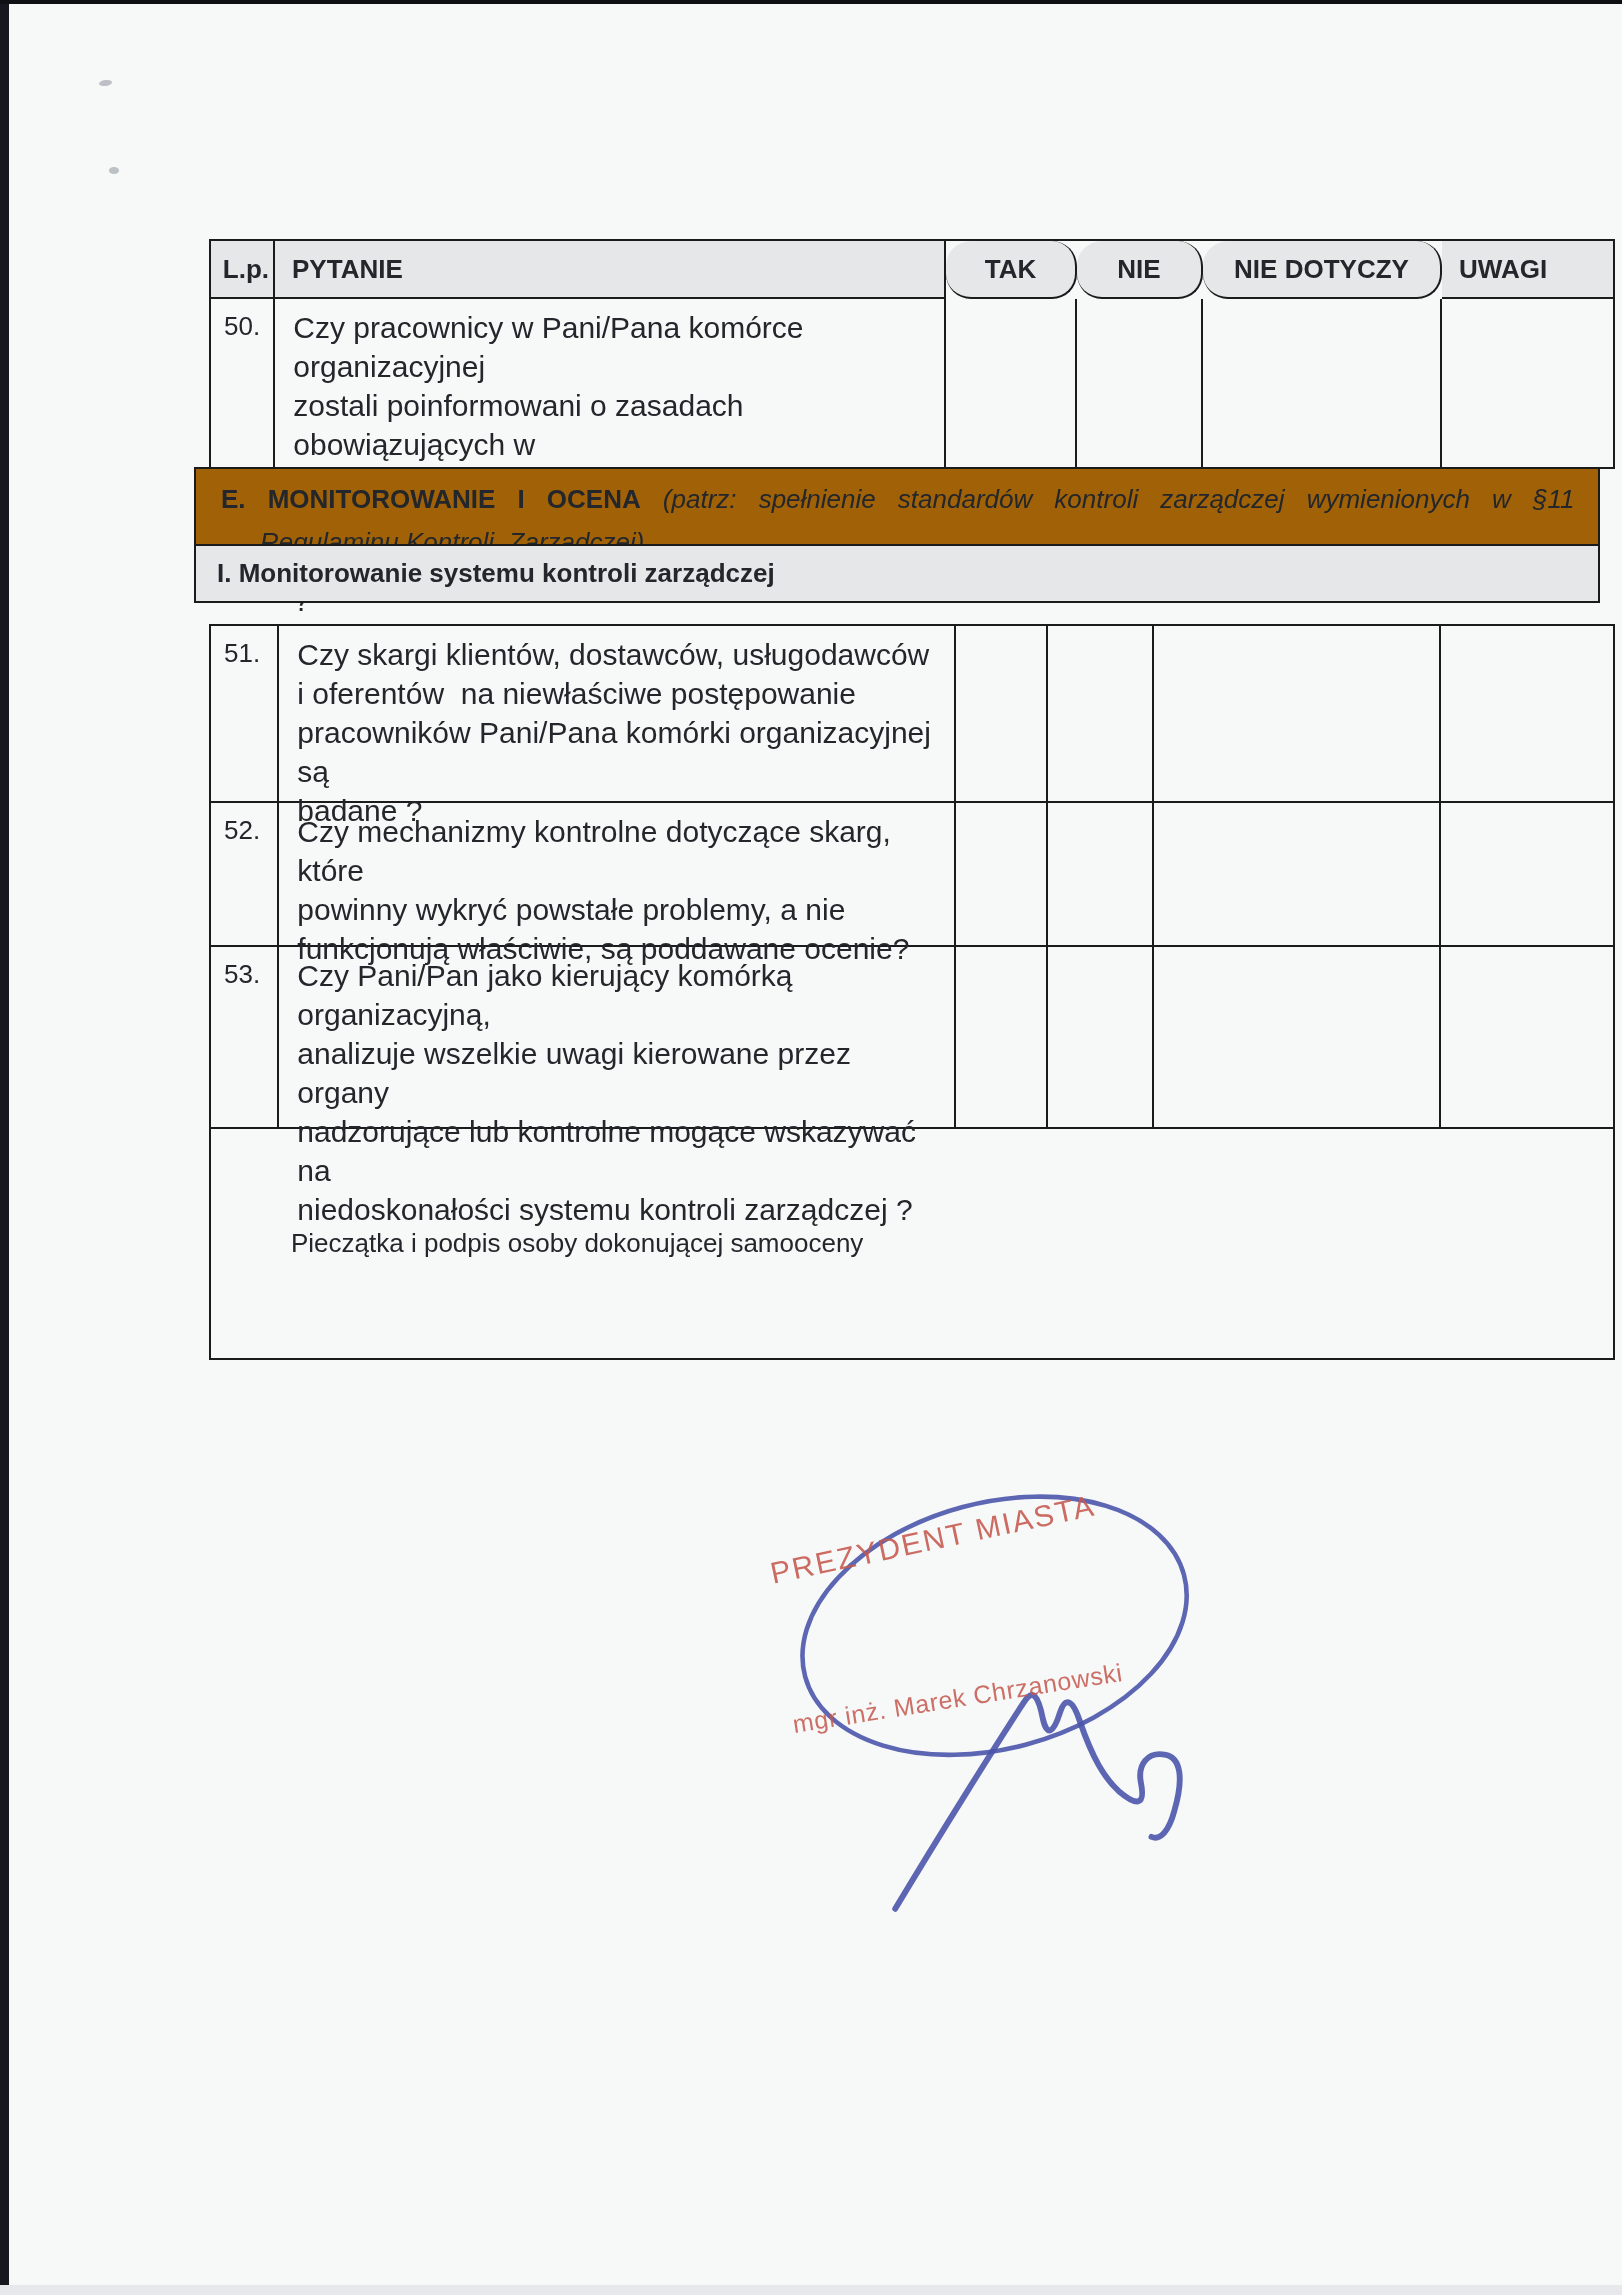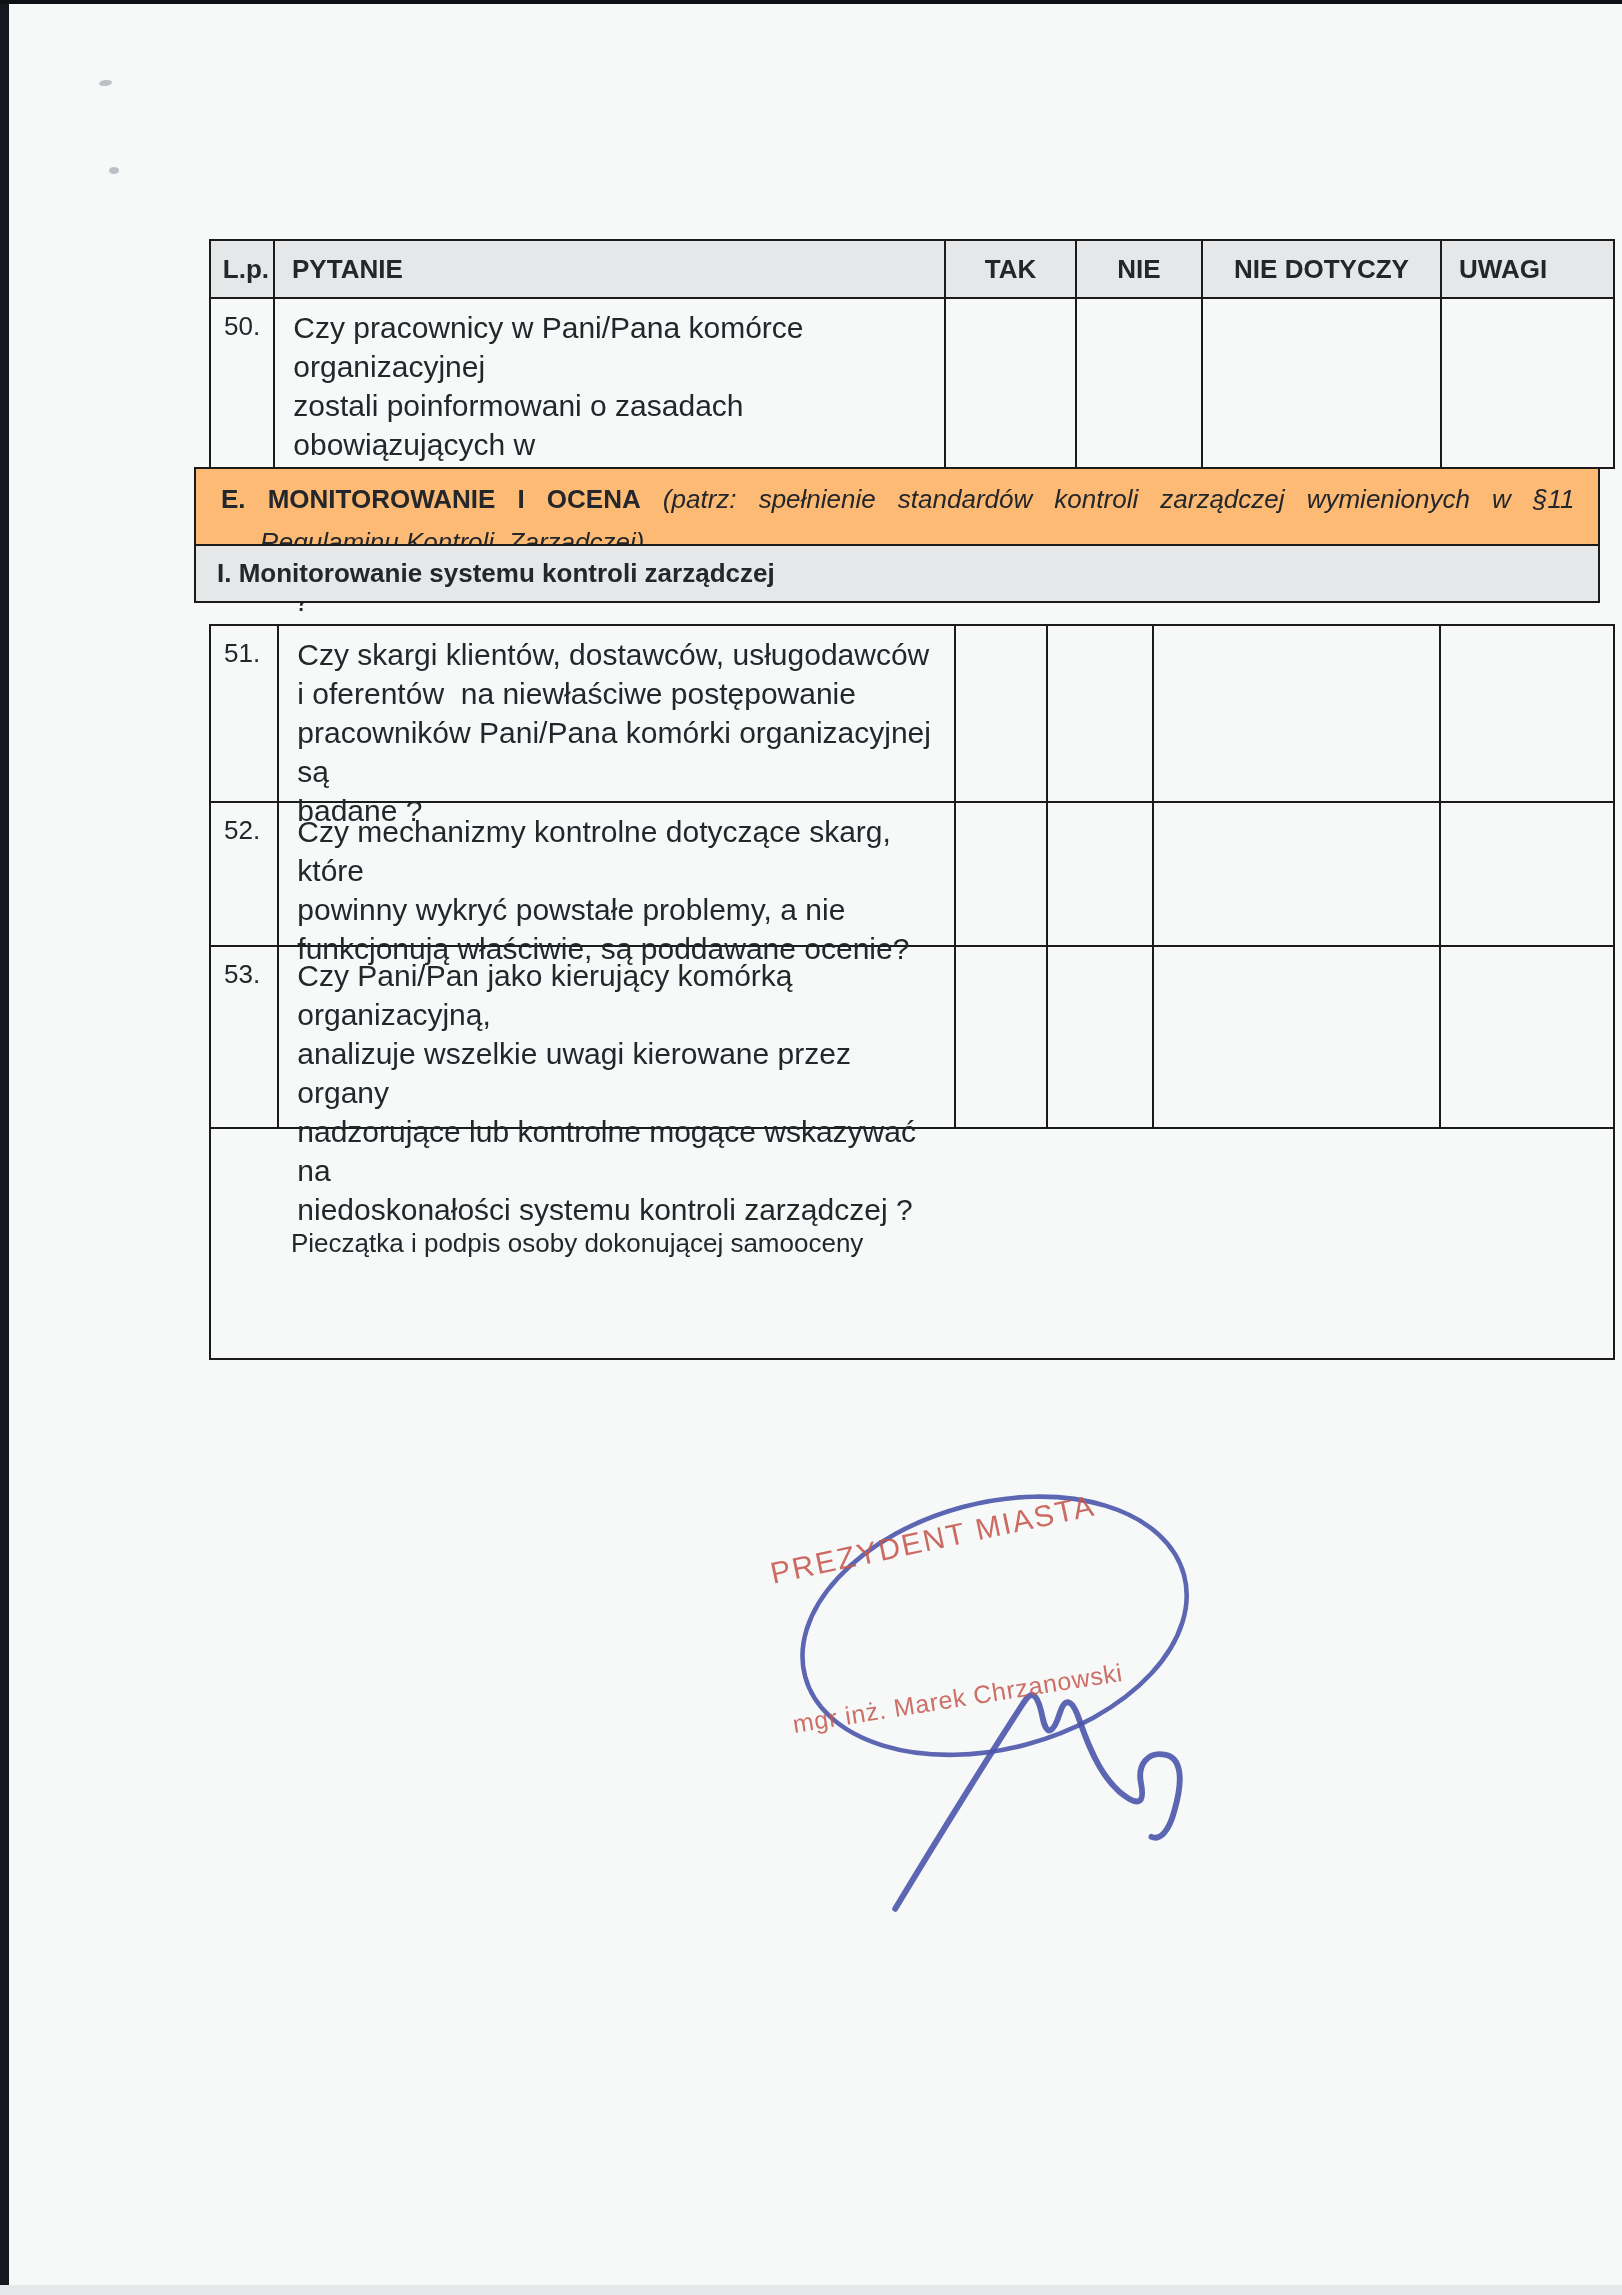--- a/index.html
+++ b/index.html
@@ -26,28 +26,28 @@
   .grid{display:grid;margin-left:15px;}
   .cell{box-sizing:border-box;}
   .vline{border-right:2px solid #1b1b1b;}
   .hline{border-bottom:2px solid #1b1b1b;}
 
   
   .t1{top:239px;grid-template-columns:64px 671px 131px 126px 239px 1fr;grid-template-rows:58px 168px;}
   .t1 .head{background:#e5e7e9;font-weight:bold;font-size:26px;display:flex;align-items:center;border-bottom:2.6px solid #1b1b1b;}
   .head.c-lp{padding-left:11.8px;}
   .head.c-q{padding-left:17px;}
-  .head.c-center{justify-content:center;}
+  .head.c-center{justify-content:center;border-radius:25px;}
   .head.c-uwagi{padding-left:17px;}
 
   .numcell{font-size:26px;padding:11.8px 0 0 13px;}
   .qcell{font-size:30px;line-height:39px;padding:9.2px 15.7px 0 18.3px;white-space:pre-wrap;}
 
   
-  .sec-e{top:467px;height:103px;background:#fdba74;padding:13px 23.6px 0 25px;}
+  .sec-e{top:467px;height:103px;background:#a16207;padding:13px 23.6px 0 25px;}
   .e-line1{font-size:26px;line-height:34px;text-align:justify;text-align-last:justify;}
   .e-line1 .b{font-weight:bold;}
   .e-line1 .i{font-style:italic;}
   .e-line2{font-size:26px;font-style:italic;margin-top:10.5px;padding-left:39px;white-space:pre-wrap;}
 
   
   .sec-i{top:544px;height:59px;background:#e5e7e9;display:flex;align-items:center;padding-left:21px;font-size:26px;font-weight:bold;}
 
   
   .t2{top:624px;grid-template-columns:68px 677px 92px 106px 287px 1fr;grid-template-rows:177px 144px 182px 229px;}

